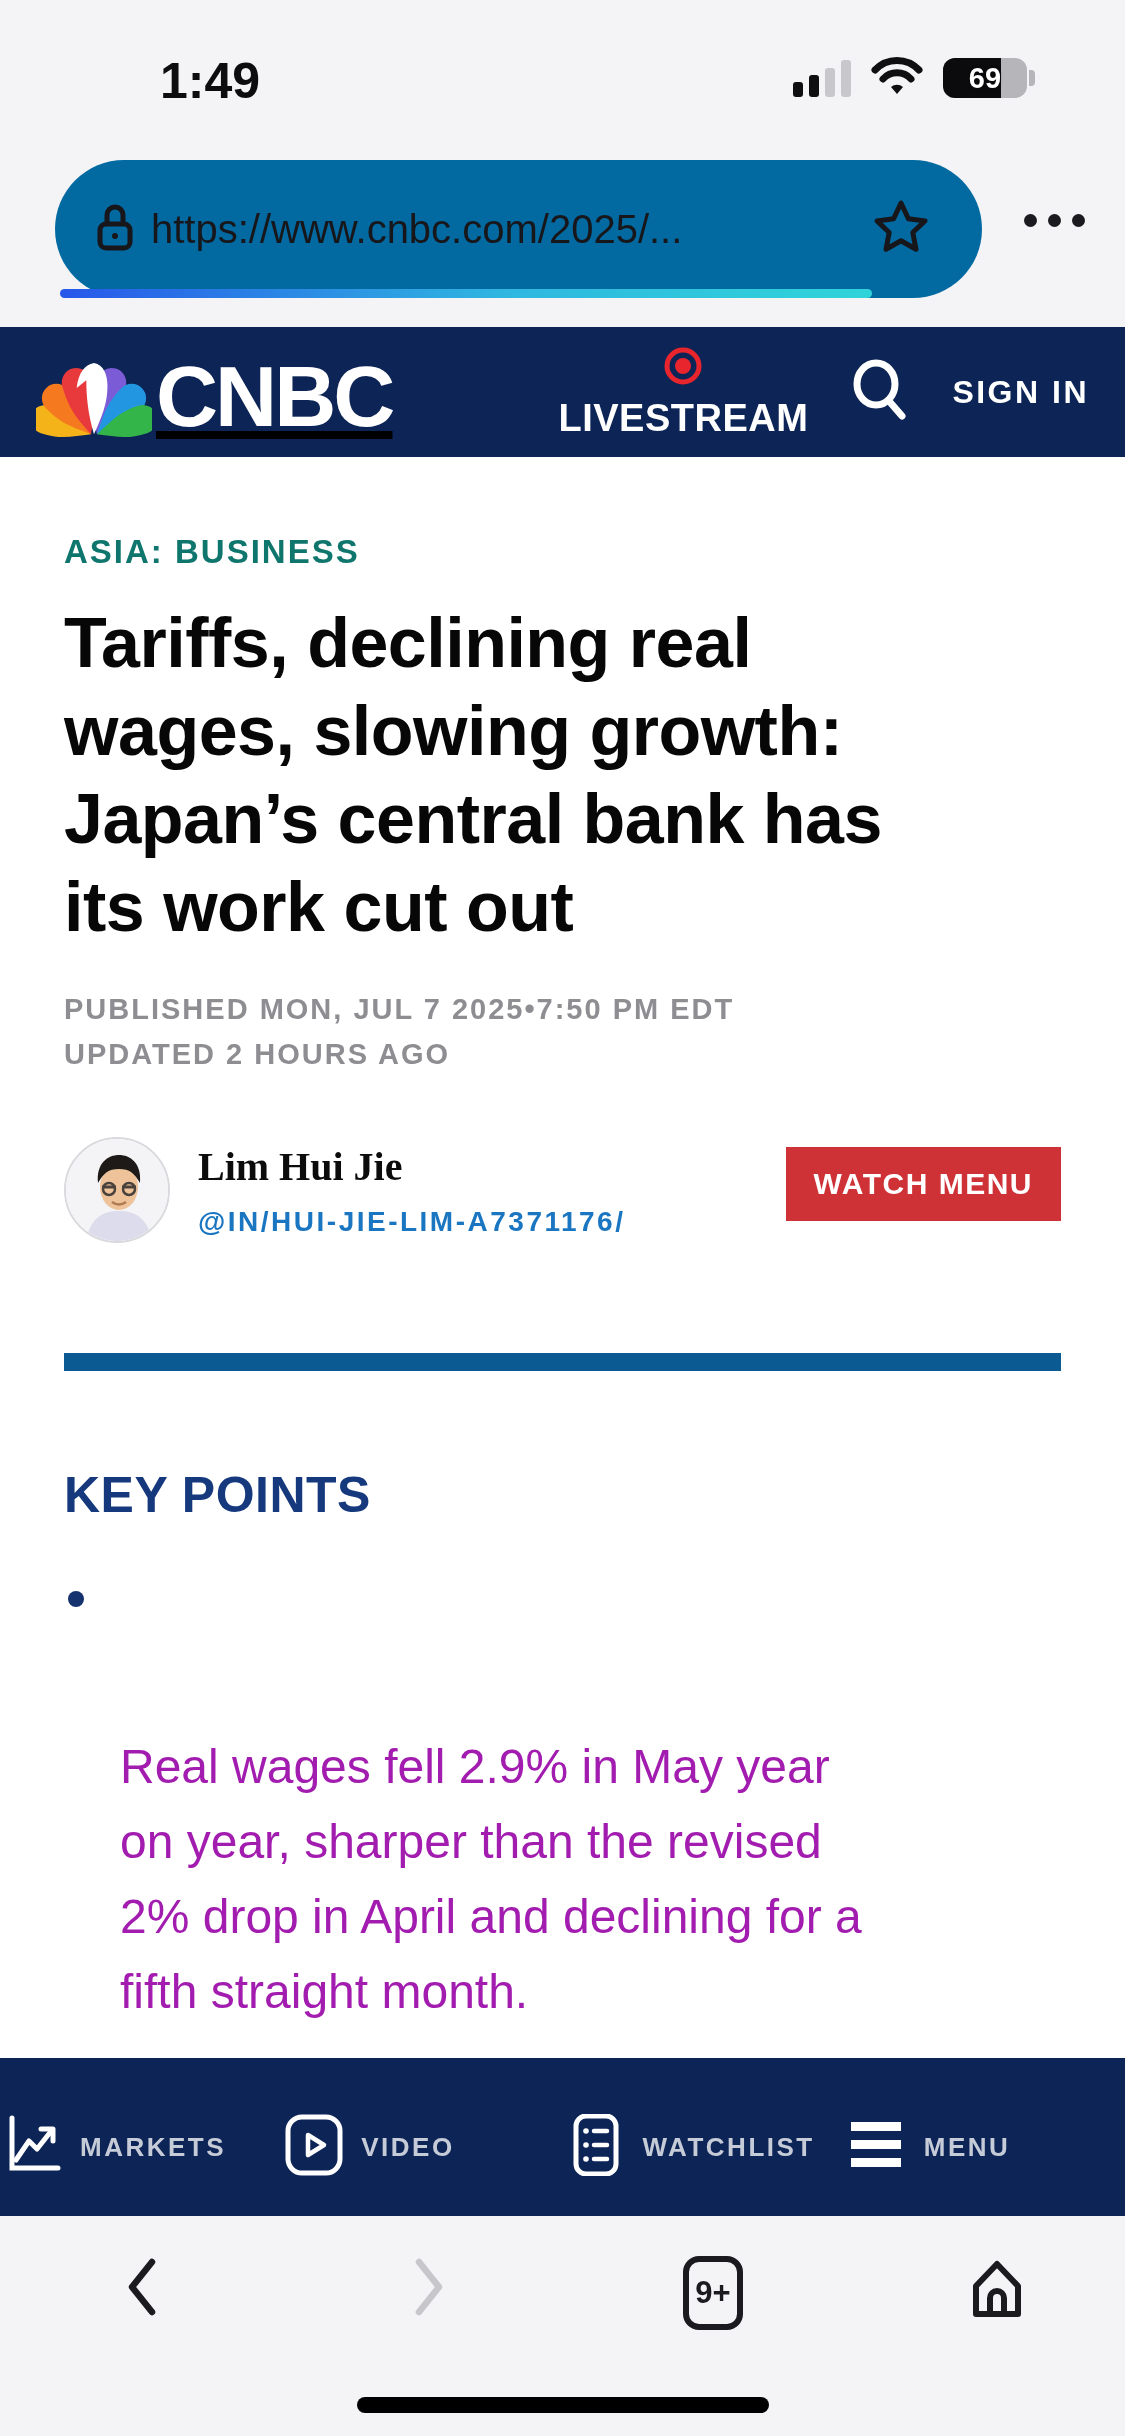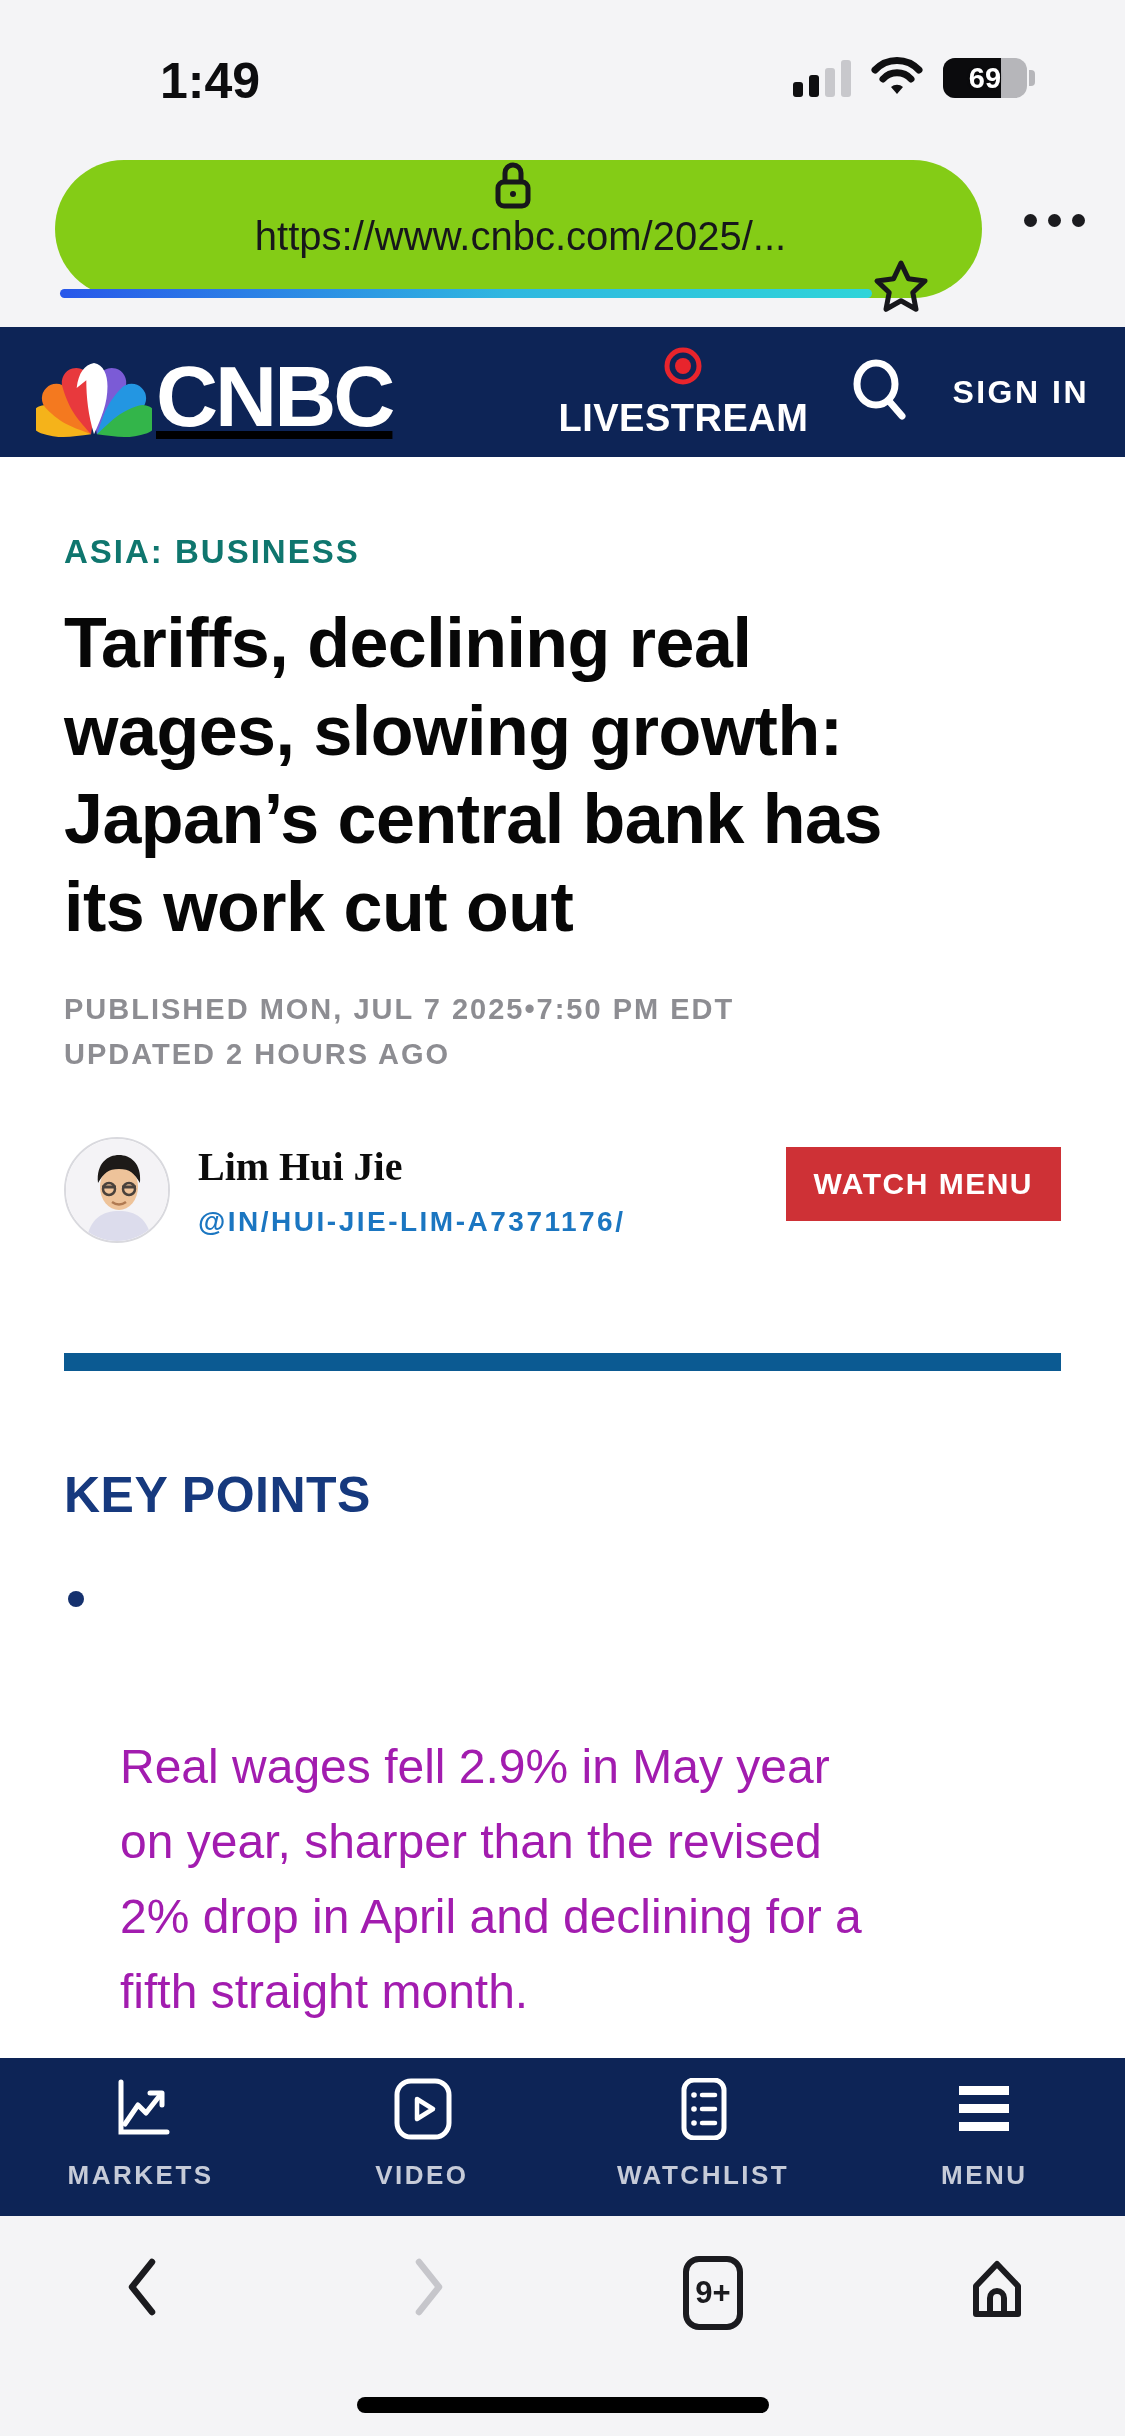--- a/index.html
+++ b/index.html
@@ -18,22 +18,22 @@
   .sig i:nth-child(2){ height:22px; background:#0f0f11; }
   .sig i:nth-child(3){ height:29px; background:#c8c8cc; }
   .sig i:nth-child(4){ height:37px; background:#c8c8cc; }
   .battery { position:relative; width:84px; height:40px; }
   .battery .shell { position:absolute; inset:0; border-radius:12px; background:#b6b6ba; overflow:hidden; }
   .battery .fill { position:absolute; left:0; top:0; bottom:0; width:69%; background:#0b0b0d; }
   .battery .pct { position:absolute; inset:0; display:flex; align-items:center; justify-content:center;
                   color:#ffffff; font-size:29px; font-weight:700; text-shadow:0 0 3px rgba(0,0,0,.55); }
   .battery .nub { position:absolute; right:-8px; top:12px; width:6px; height:16px; background:#b6b6ba; border-radius:0 4px 4px 0; }
 
-  .url-pill { position:absolute; left:55px; top:160px; width:927px; height:138px; background:#84cc16;
-              border-radius:69px; display:flex; align-items:center; padding:0 52px 0 40px;flex-direction:column; }
+  .url-pill { position:absolute; left:55px; top:160px; width:927px; height:138px; background:#0369a1;
+              border-radius:69px; display:flex; align-items:center; padding:0 52px 0 40px; }
   .url-text { font-size:40px; font-weight:500; color:#17171b; margin-left:16px; white-space:nowrap; }
   .pill-star { margin-left:auto; }
   .progress { position:absolute; left:60px; top:289px; width:812px; height:9px; border-radius:5px;
               background:linear-gradient(90deg,#2857ea 0%,#2fb7e0 55%,#2fd4d9 100%); }
   .more-dots { position:absolute; right:40px; top:214px; display:flex; gap:11px; }
   .more-dots i { width:13px; height:13px; border-radius:50%; background:#1b1b1f; }
 
   
   .site-header { position:absolute; left:0; top:327px; width:1125px; height:130px; background:#0d2456;
                  display:flex; align-items:center; padding:0 36px; }
@@ -64,21 +64,21 @@
   .key-points-title { margin-top:95px; font-size:50px; font-weight:900; letter-spacing:.5px; color:#16397e; }
   .key-points { margin-top:55px; list-style:none; }
   .key-points li { position:relative; padding-left:56px; font-size:48px; line-height:75px; color:#a21caf;
                    white-space:pre-line; max-width:960px; }
   .key-points li .dot { position:absolute; left:4px; top:12px; width:16px; height:16px; border-radius:50%;
                         background:#15316e; }
 
   
   .bottom-nav { position:absolute; left:0; top:2058px; width:1125px; height:158px; background:#0d2456;
                 display:flex; }
-  .nav-item { flex:1; display:flex; flex-direction:column; align-items:center; justify-content:flex-start;
+  .nav-item { flex:1; display:flex; flex-direction:row; align-items:center; justify-content:flex-start;
               padding-top:20px; gap:16px; }
   .nav-label { color:#c6cbd8; font-size:26px; font-weight:700; letter-spacing:2.5px; }
 
   
   .safari-bar { position:absolute; left:0; top:2216px; width:1125px; height:220px; background:#f4f4f6; }
   .tb { position:absolute; top:40px; transform:translateX(-50%); background:none; border:none; }
   .tb-back    { left:142px; }
   .tb-forward { left:429px; }
   .tb-tabs    { left:713px; }
   .tb-home    { left:997px; }

